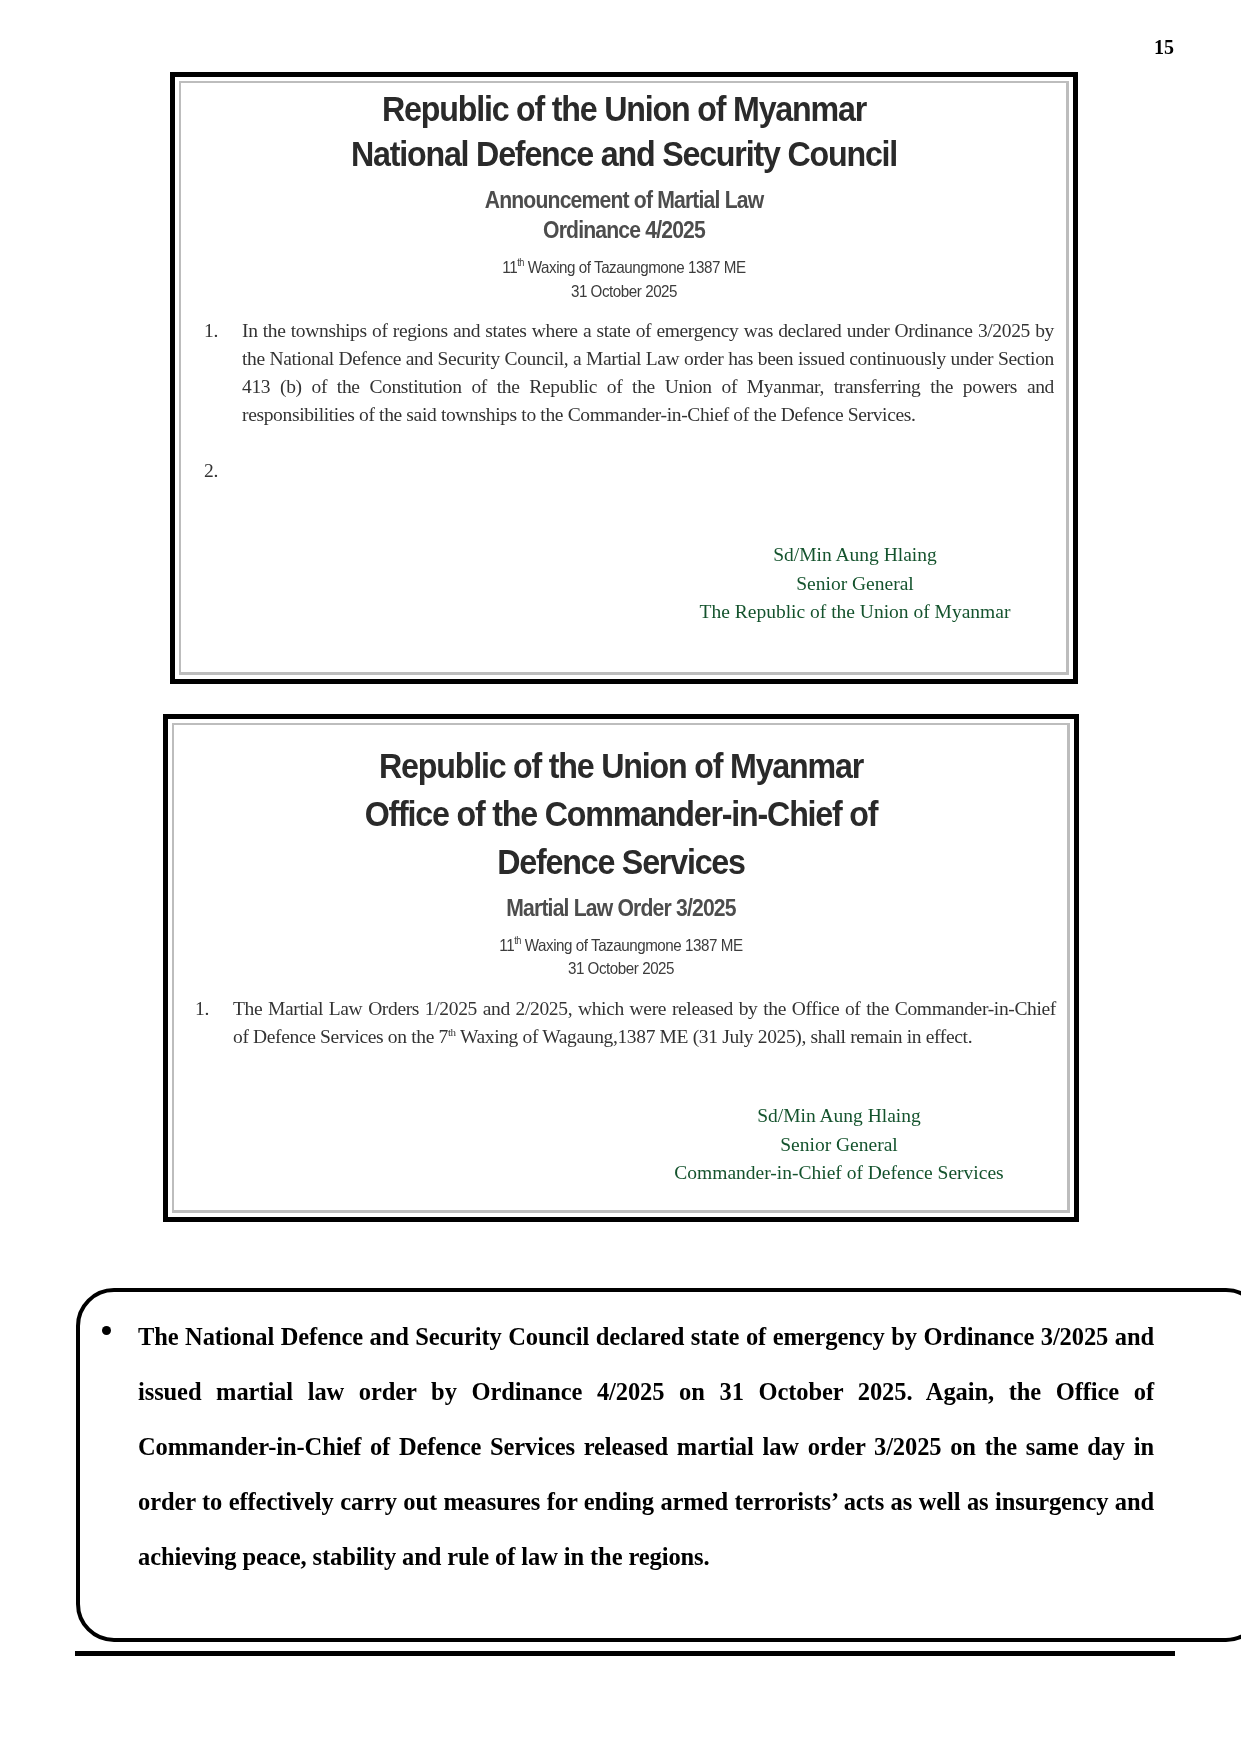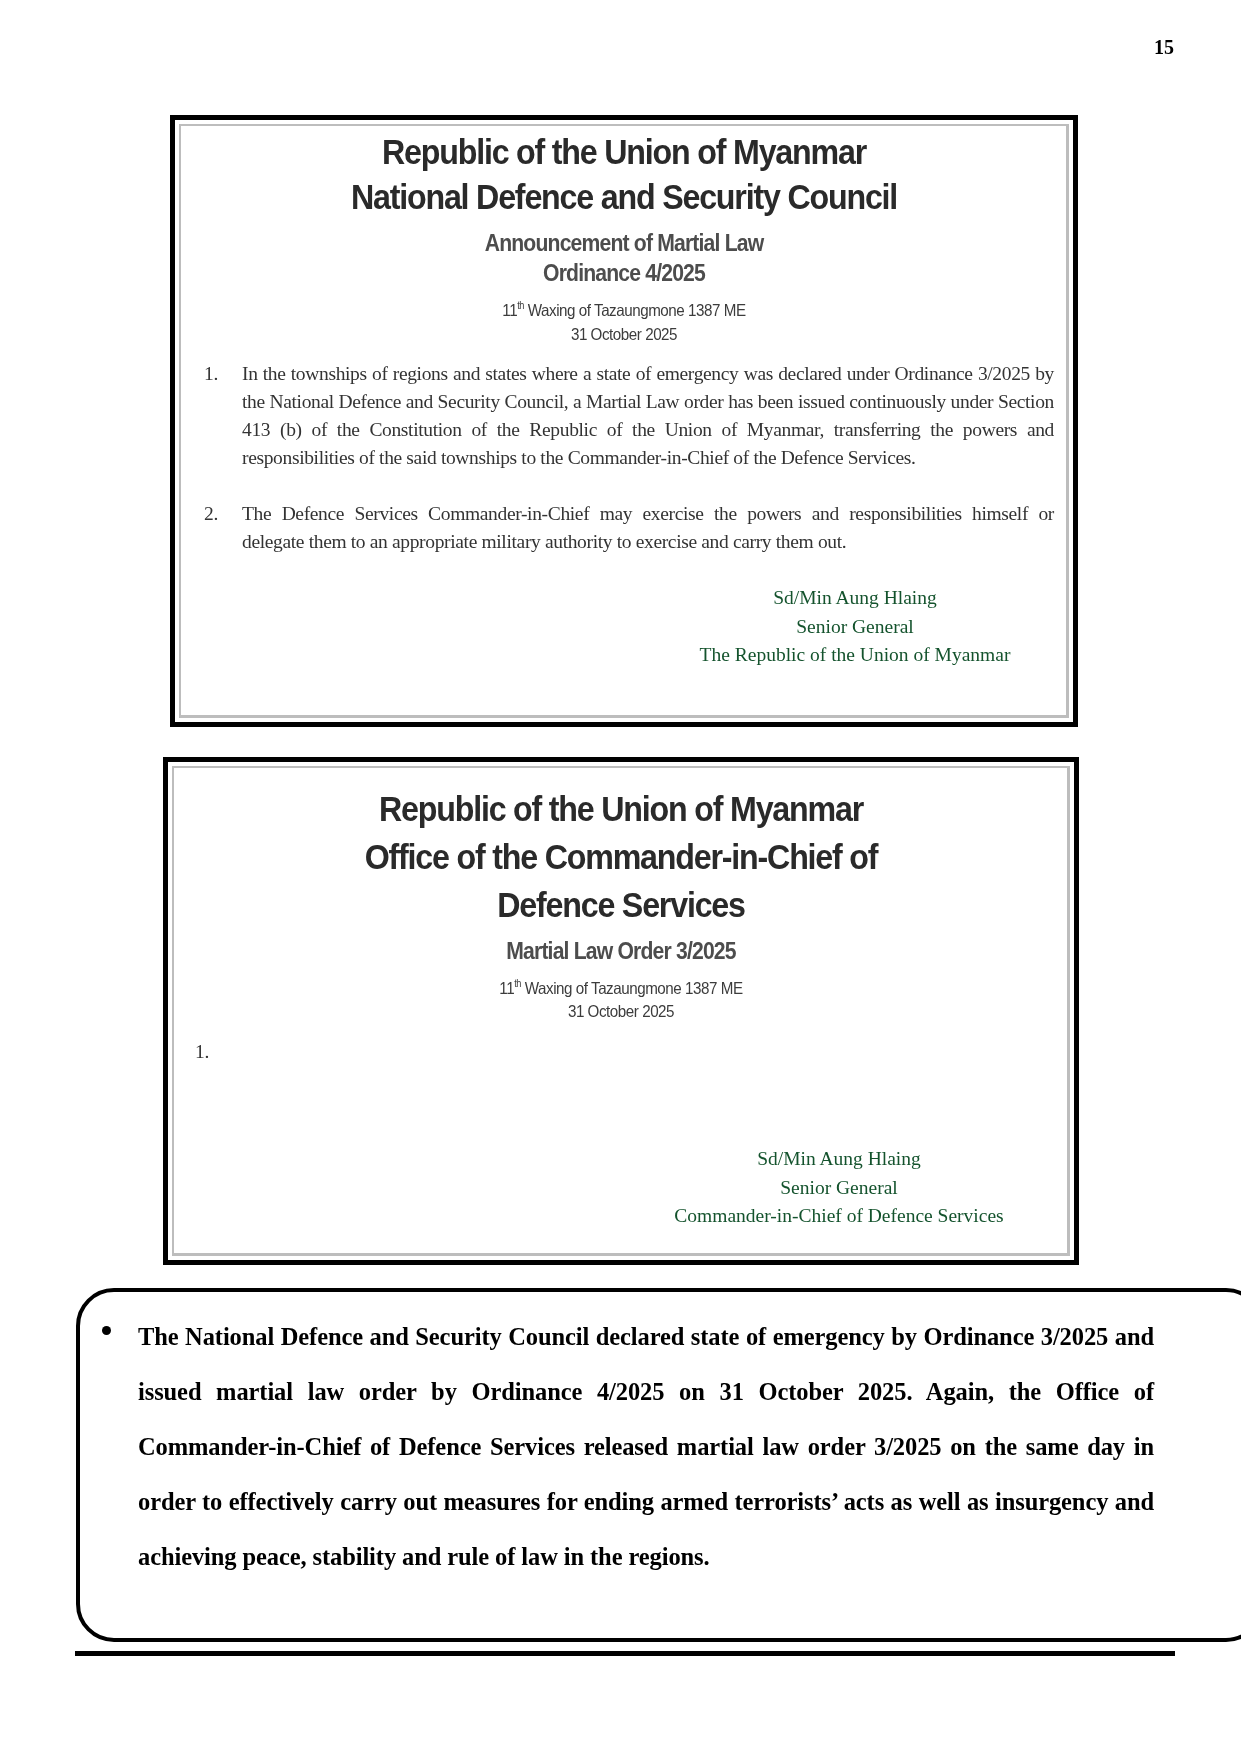--- a/index.html
+++ b/index.html
@@ -6,21 +6,21 @@
   html, body { width: 1241px; height: 1755px; background: #ffffff; }
   body { position: relative; font-family: "Liberation Serif", serif; color: #111; overflow: hidden; }
 
   .page-number {
     position: absolute; left: 1142px; top: 36px;
     font-family: "Liberation Serif", serif; font-weight: bold; font-size: 20px; color: #000; margin-left: 12px;
   }
 
   
   .frame {
-    position: absolute; border: 5px solid #000; background: #fff; margin-top: 43px;
+    position: absolute; border: 5px solid #000; background: #fff;
   }
   .frame-inner {
     position: absolute; left: 4px; top: 4px; right: 4px; bottom: 4px;
     border: 2px solid #bdbdbd; border-right-width: 3px; border-bottom-width: 3px;
   }
   #frame1 { left: 170px; top: 72px; width: 908px; height: 612px; }
   #frame2 { left: 163px; top: 714px; width: 916px; height: 508px; }
 
   .hdr {
     position: absolute; left: 0; right: 0; text-align: center;
@@ -80,21 +80,20 @@
   <div class="hdr sub" style="top:140px;">Ordinance 4/2025</div>
   <div class="hdr date" style="top:180px;"><span>11</span><sup>th</sup><span> Waxing of Tazaungmone 1387 ME</span></div>
   <div class="hdr date" style="top:205px;">31 October 2025</div>
 
   <div class="para" style="left:67px; top:240px; width:812px;">
     <span class="num">1.</span>
     <span>In the townships of regions and states where a state of emergency was declared under Ordinance 3/2025 by the National Defence and Security Council, a Martial Law order has been issued continuously under Section 413 (b) of the Constitution of the Republic of the Union of Myanmar, transferring the powers and responsibilities of the said townships to the Commander-in-Chief of the Defence Services.</span>
   </div>
   <div class="para" style="left:67px; top:380px; width:812px;">
     <span class="num">2.</span>
-    <span>The Defence Services Commander-in-Chief may exercise the powers and responsibilities himself or delegate them to an appropriate military authority to exercise and carry them out.</span>
   </div>
 
   <div class="sig" style="left:480px; top:464px; width:400px;">
     <div>Sd/Min Aung Hlaing</div>
     <div>Senior General</div>
     <div>The Republic of the Union of Myanmar</div>
   </div>
 </div>
 
 <div id="frame2" class="frame">
@@ -102,20 +101,21 @@
 
   <div class="hdr big" style="top:27px;">Republic of the Union of Myanmar</div>
   <div class="hdr big" style="top:75px;">Office of the Commander-in-Chief of</div>
   <div class="hdr big" style="top:123px;">Defence Services</div>
   <div class="hdr sub" style="top:176px;">Martial Law Order 3/2025</div>
   <div class="hdr date" style="top:216px;"><span>11</span><sup>th</sup><span> Waxing of Tazaungmone 1387 ME</span></div>
   <div class="hdr date" style="top:240px;">31 October 2025</div>
 
   <div class="para" style="left:65px; top:276px; width:823px;">
     <span class="num">1.</span>
+    <span><span>The Martial Law Orders 1/2025 and 2/2025, which were released by the Office of the Commander-in-Chief of Defence Services on the 7</span><sup>th</sup><span> Waxing of Wagaung,1387 ME (31 July 2025), shall remain in effect.</span></span>
   </div>
 
   <div class="sig" style="left:456px; top:383px; width:430px;">
     <div>Sd/Min Aung Hlaing</div>
     <div>Senior General</div>
     <div>Commander-in-Chief of Defence Services</div>
   </div>
 </div>
 
 <div class="summary">

